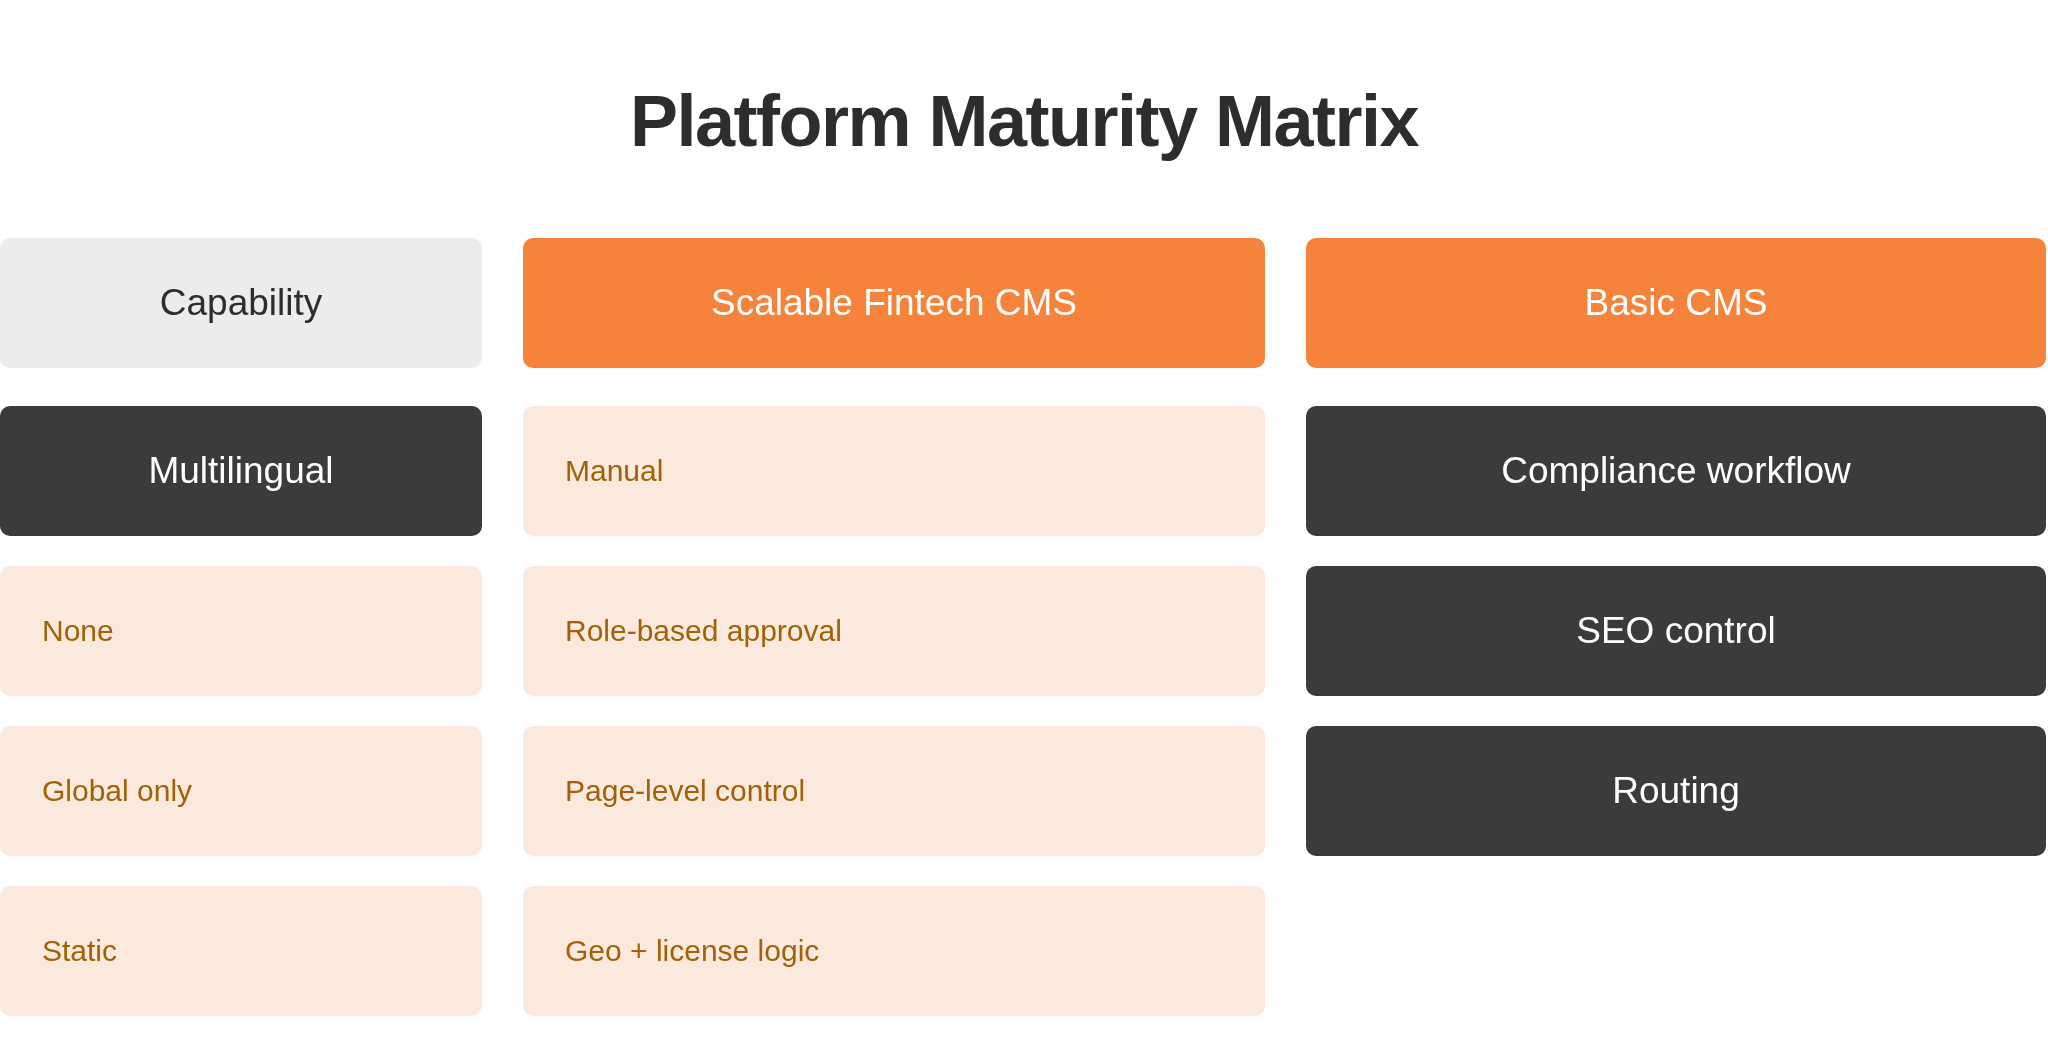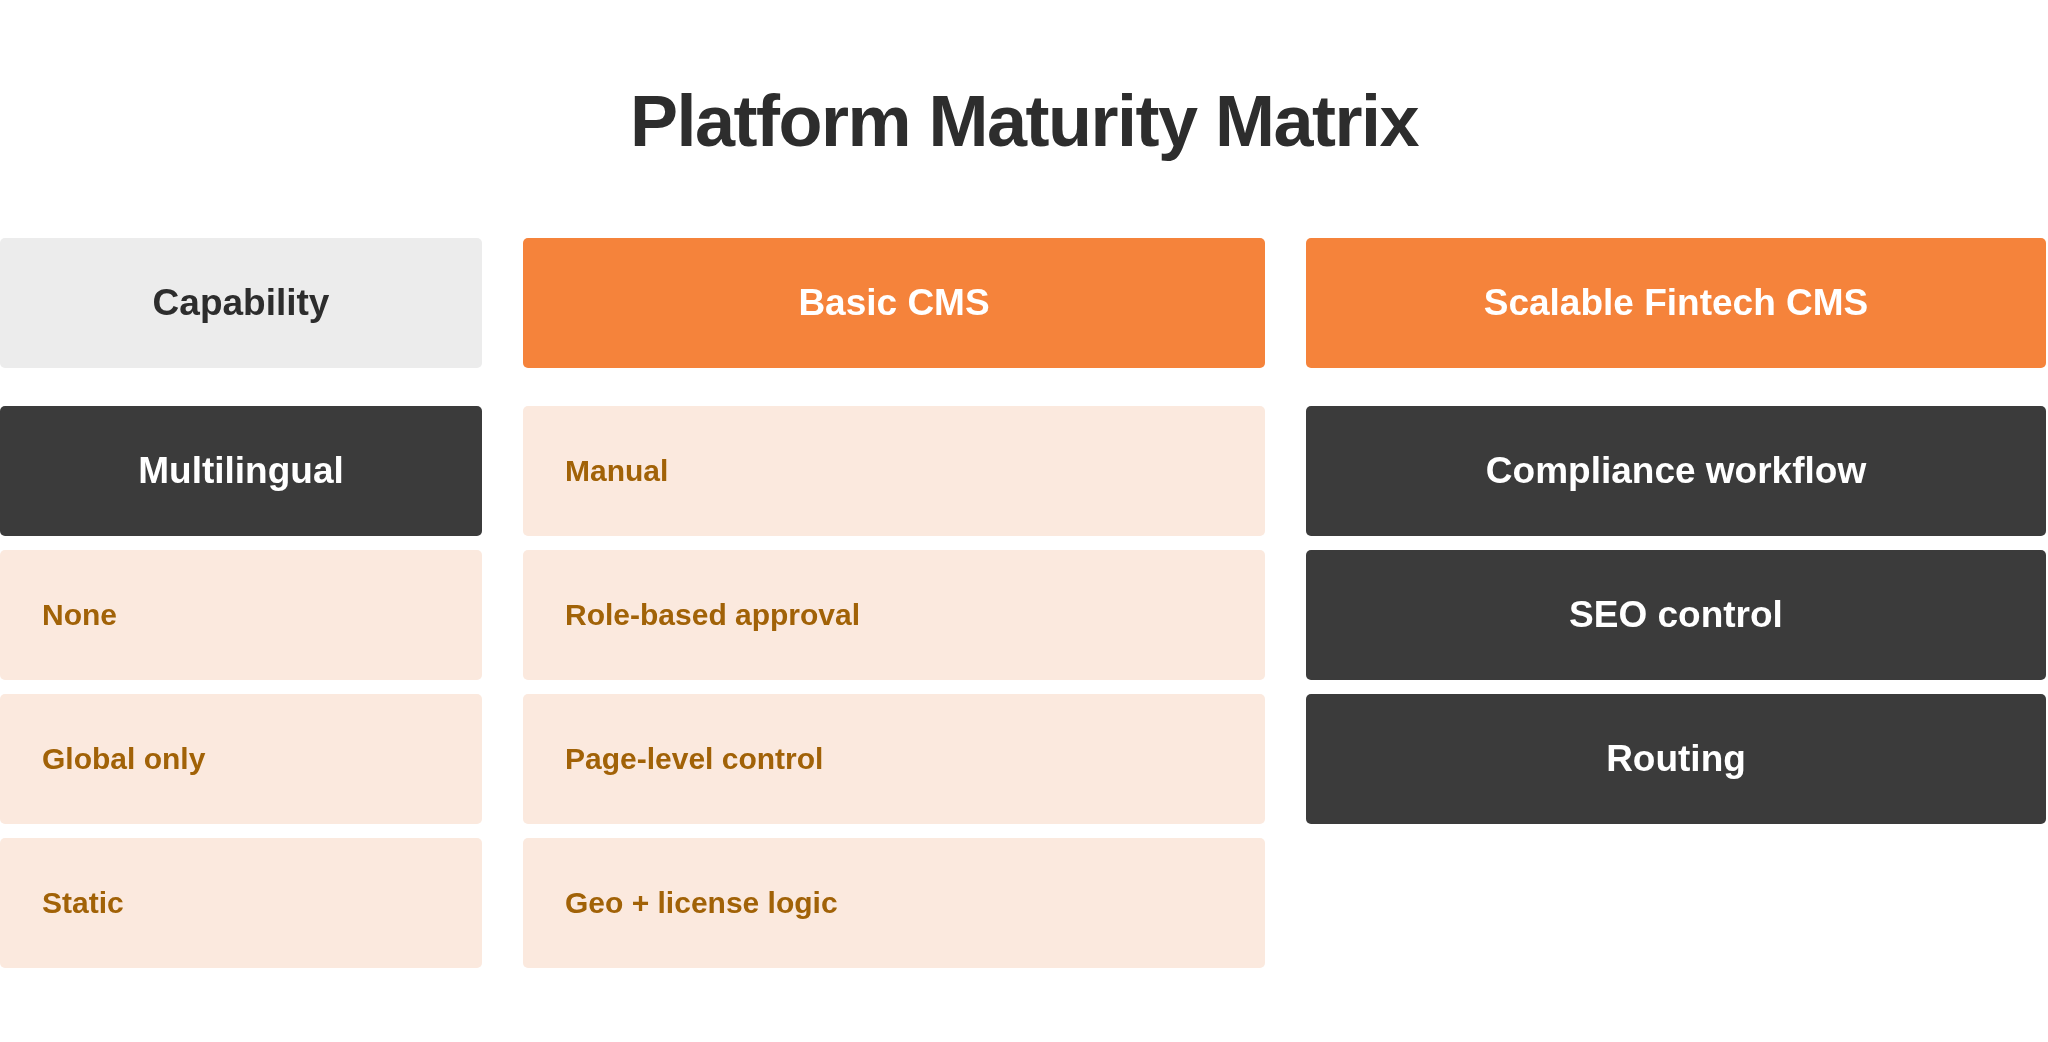--- a/index.html
+++ b/index.html
@@ -32,28 +32,28 @@
     column-gap: 41px;
     width: 2046px;
   }
   .header-grid {
     margin-top: 72px;      
     grid-auto-rows: 130px;
     margin-bottom: 38px;
   }
   .data-grid {
     grid-auto-rows: 130px;
-    row-gap: 14px;
+    row-gap: 30px;
   }
   .pill {
-    border-radius: 5px;
+    border-radius: 10px;
     display: flex;
     align-items: center;
     justify-content: center;
-    font-weight: 700;
+    font-weight: 400;
     box-sizing: border-box;
   }
   .pill.corner {
     background: #ececec;
     color: #2d2d2d;
     font-size: 37px;
   }
   .pill.colhead {
     background: #f5833b;
     color: #ffffff;
@@ -74,22 +74,22 @@
 </style>
 </head>
 <body>
 
 <div class="stage">
 
   <h1 class="title">Platform Maturity Matrix</h1>
 
   <div class="grid header-grid">
     <div class="pill corner">Capability</div>
+    <div class="pill colhead">Scalable Fintech CMS</div>
     <div class="pill colhead">Basic CMS</div>
-    <div class="pill colhead">Scalable Fintech CMS</div>
   </div>
 
   <div class="grid data-grid">
 
     <div class="pill rowlabel">Multilingual</div>
     <div class="pill cell">Manual</div>
 
     <div class="pill rowlabel">Compliance workflow</div>
     <div class="pill cell">None</div>
     <div class="pill cell">Role-based approval</div>

